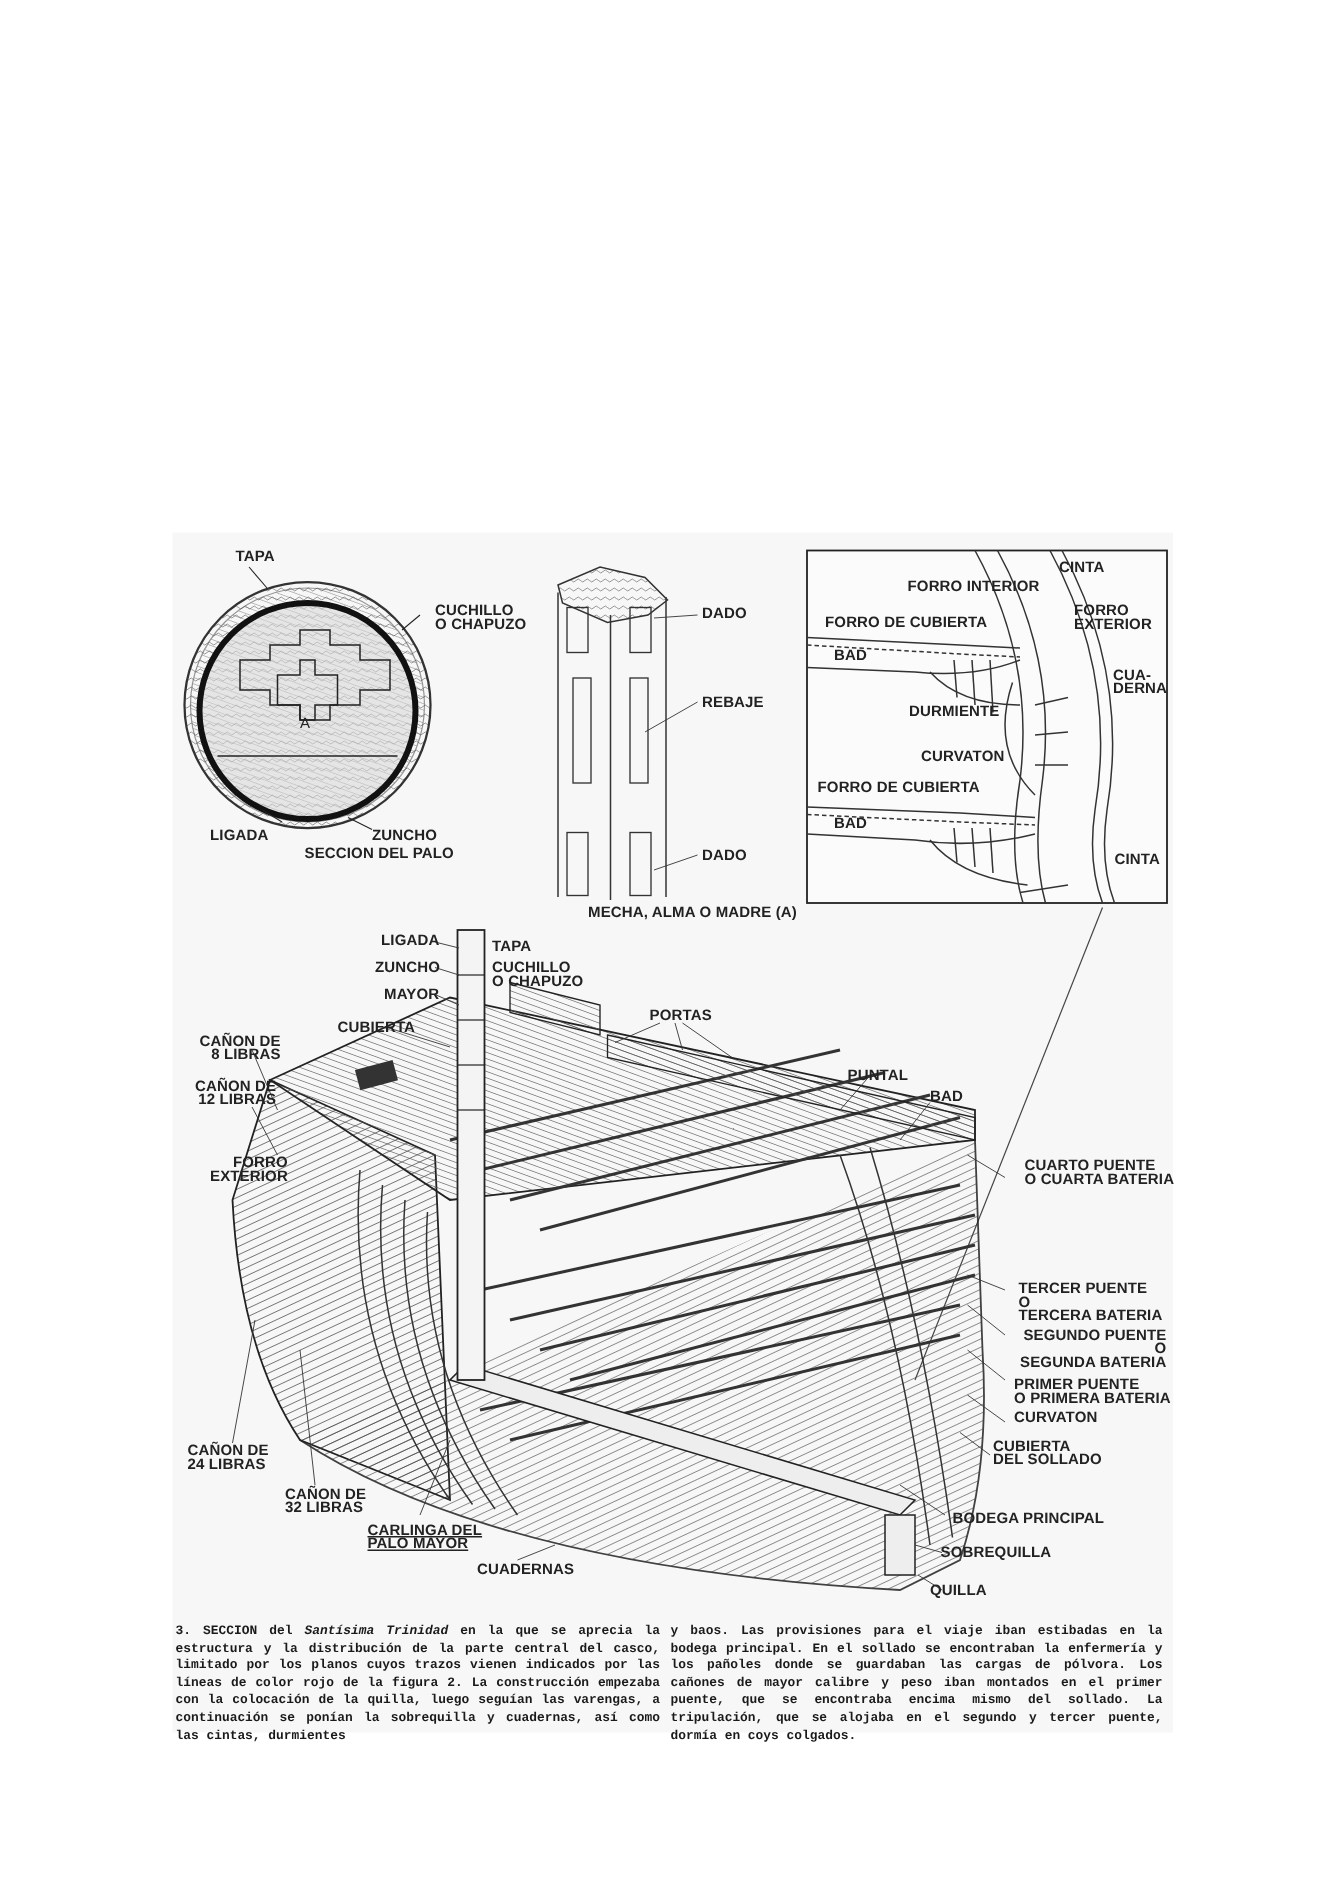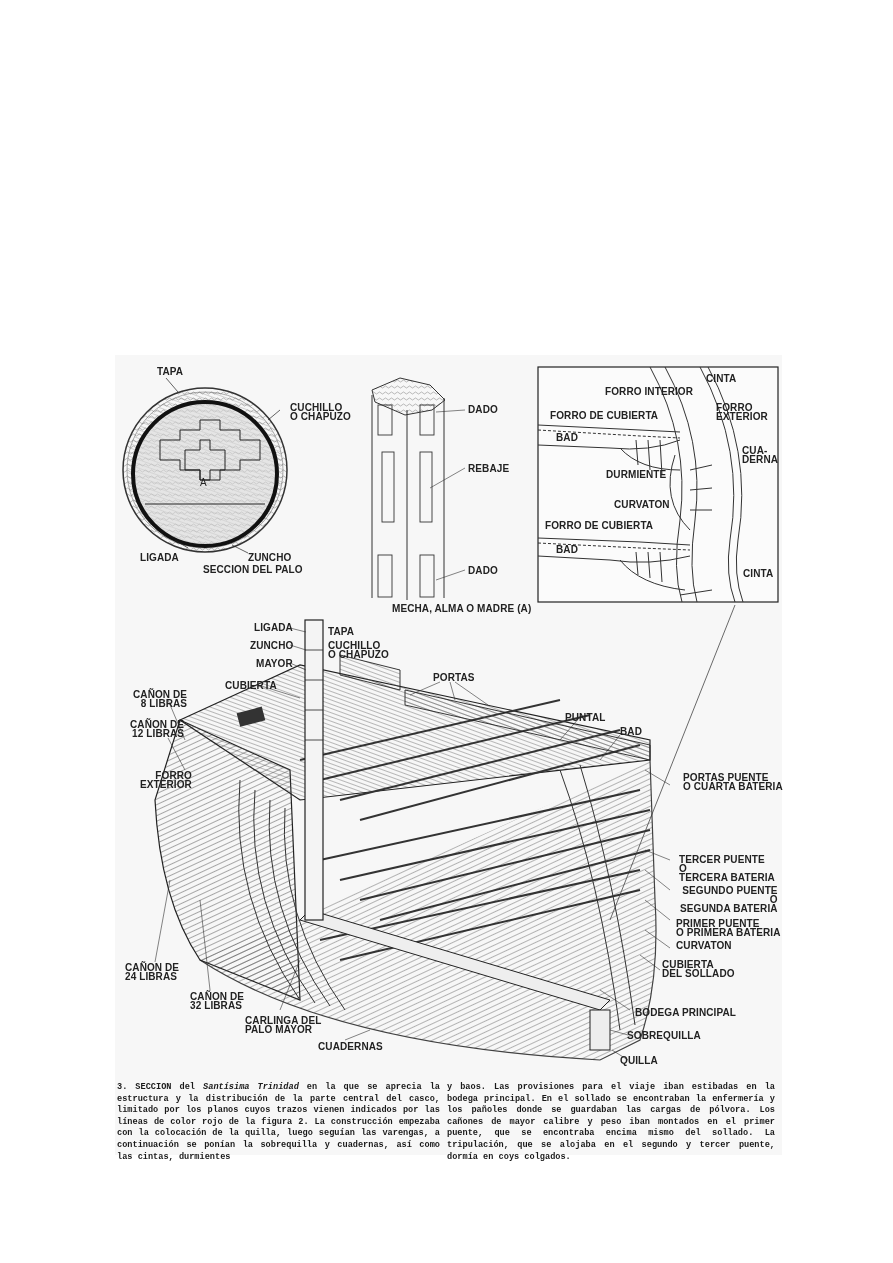--- a/index.html
+++ b/index.html
@@ -200,38 +200,38 @@
 <div class="lbl" style="left:225px;top:681px;">CUBIERTA</div>
 <div class="lbl" style="left:433px;top:673px;">PORTAS</div>
 <div class="lbl" style="left:133px;top:690px;text-align:right;">CAÑON DE
 8 LIBRAS</div>
 <div class="lbl" style="left:130px;top:720px;text-align:right;">CAÑON DE
 12 LIBRAS</div>
 <div class="lbl" style="left:140px;top:771px;text-align:right;">FORRO
 EXTERIOR</div>
 <div class="lbl" style="left:565px;top:713px;">PUNTAL</div>
 <div class="lbl" style="left:620px;top:727px;">BAD</div>
-<div class="lbl" style="left:683px;top:773px;">PORTAS PUENTE
+<div class="lbl" style="left:683px;top:773px;">CUARTO PUENTE
 O CUARTA BATERIA</div>
 <div class="lbl" style="left:679px;top:855px;">TERCER PUENTE
 O
 TERCERA BATERIA</div>
 <div class="lbl" style="left:680px;top:886px;text-align:right;">SEGUNDO PUENTE
 O
 SEGUNDA BATERIA</div>
 <div class="lbl" style="left:676px;top:919px;">PRIMER PUENTE
 O PRIMERA BATERIA</div>
 <div class="lbl" style="left:676px;top:941px;">CURVATON</div>
 <div class="lbl" style="left:662px;top:960px;">CUBIERTA
 DEL SOLLADO</div>
 <div class="lbl" style="left:635px;top:1008px;">BODEGA PRINCIPAL</div>
 <div class="lbl" style="left:627px;top:1031px;">SOBREQUILLA</div>
 <div class="lbl" style="left:620px;top:1056px;">QUILLA</div>
 <div class="lbl" style="left:125px;top:963px;">CAÑON DE
 24 LIBRAS</div>
 <div class="lbl" style="left:190px;top:992px;">CAÑON DE
 32 LIBRAS</div>
-<div class="lbl" style="left:245px;top:1016px;">CARLINGA DEL
+<div class="lbl" style="left:245px;top:1016px;text-decoration:underline;">CARLINGA DEL
 PALO MAYOR</div>
 <div class="lbl" style="left:318px;top:1042px;">CUADERNAS</div>
 
 <div class="caption cap-left"><span>3. SECCION del </span><i>Santísima Trinidad</i><span> en la que se aprecia la estructura y la distribución de la parte central del casco, limitado por los planos cuyos trazos vienen indicados por las líneas de color rojo de la figura 2. La construcción empezaba con la colocación de la quilla, luego seguían las varengas, a continuación se ponían la sobrequilla y cuadernas, así como las cintas, durmientes</span></div>
 <div class="caption cap-right">y baos. Las provisiones para el viaje iban estibadas en la bodega principal. En el sollado se encontraban la enfermería y los pañoles donde se guardaban las cargas de pólvora. Los cañones de mayor calibre y peso iban montados en el primer puente, que se encontraba encima mismo del sollado. La tripulación, que se alojaba en el segundo y tercer puente, dormía en coys colgados.</div>
 
 </body></html>

